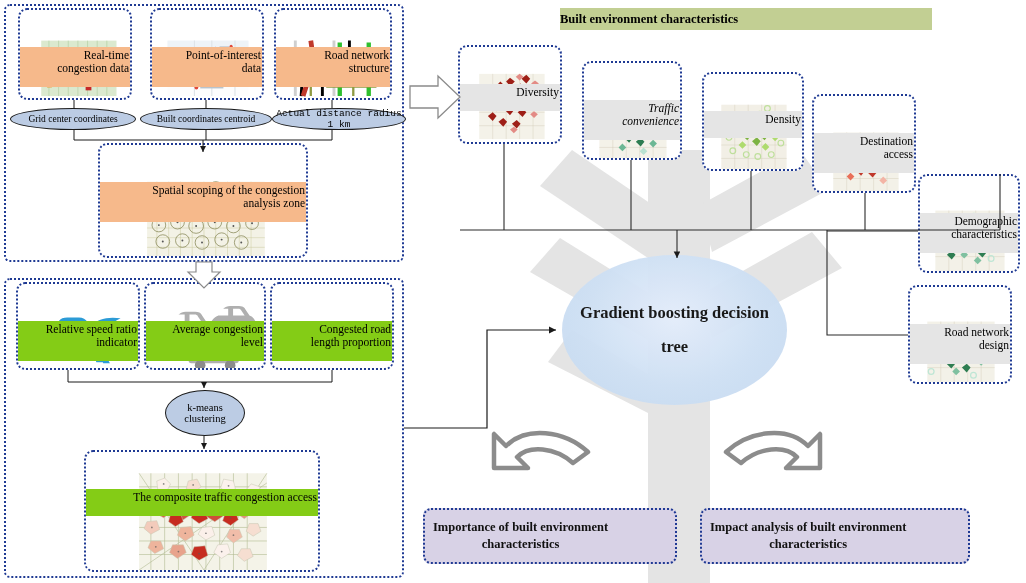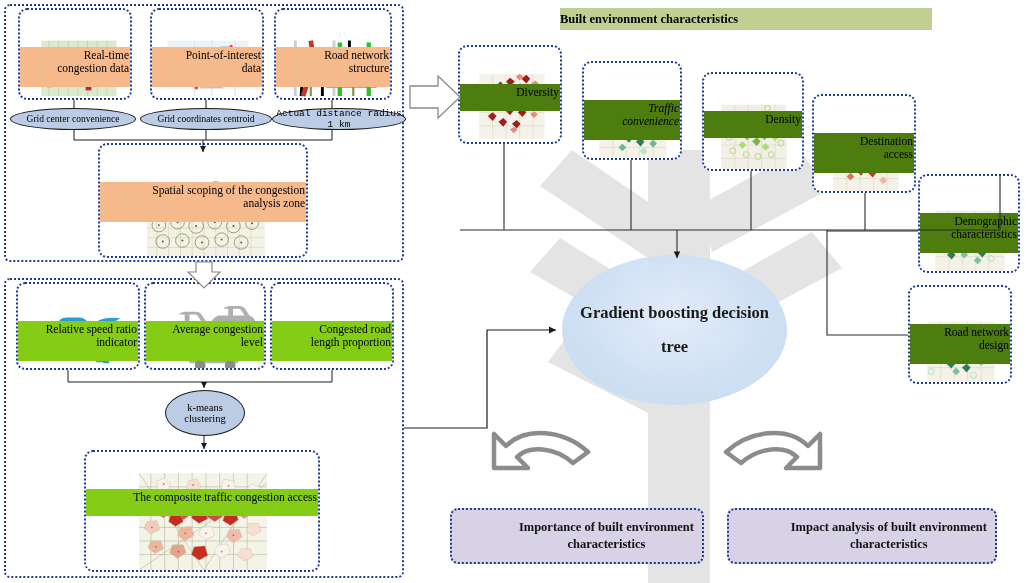--- a/index.html
+++ b/index.html
@@ -9,38 +9,38 @@
 
   
   .panel{position:absolute;border:2px dotted #1F3A93;border-radius:6px;box-sizing:border-box;background:transparent;}
   .card{position:absolute;border:2px dotted #1F3A93;border-radius:9px;box-sizing:border-box;background:#ffffff;overflow:hidden;}
   .card > .hdr{
       position:absolute;left:0;top:0;width:100%;
       text-align:right;font-size:11.5px;line-height:13px;color:#000;
       padding:2px 1px 12px 1px;box-sizing:border-box;font-weight:400;margin-top:37px;}
   .hdr.peach{background:#F6B98B;}
   .hdr.blue{background:#84cc16;}
-  .hdr.green{background:#4d7c0f;}
+  .hdr.green{background:#e5e5e5;}
   .thumb{position:absolute;left:0;top:0;width:100%;height:100%;}
 
   .ellipse{position:absolute;border:1px solid #1a1a1a;border-radius:50%;
            background:#BCCCE4;display:flex;align-items:center;justify-content:center;
            text-align:center;font-size:9.5px;line-height:11px;color:#000;box-sizing:border-box;}
 
   .bigell{position:absolute;border-radius:50%;
           background:radial-gradient(ellipse at 50% 42%, #e4eefb 0%, #cfe0f4 55%, #c4d9f0 100%);
           display:flex;align-items:center;justify-content:center;text-align:center;
           font-weight:bold;font-size:16.5px;line-height:34px;color:#111;box-sizing:border-box;opacity:.96;}
 
   .bar{position:absolute;background:#C2CF93;text-align:left;font-weight:bold;
        font-size:12.5px;line-height:20px;color:#000;box-sizing:border-box;}
 
   .res{position:absolute;border:2px dotted #1F3A93;border-radius:8px;background:#D8D2E6;
-       display:flex;align-items:center;justify-content:flex-end;text-align:center;
-       font-weight:bold;font-size:12.5px;line-height:17px;color:#111;box-sizing:border-box;padding:0 8px;margin-left:27px;}
+       display:flex;align-items:center;justify-content:flex-start;text-align:center;
+       font-weight:bold;font-size:12.5px;line-height:17px;color:#111;box-sizing:border-box;padding:0 8px;}
 
   svg.ov{position:absolute;left:0;top:0;width:1026px;height:583px;pointer-events:none;}
   svg.under{position:absolute;left:0;top:0;width:1026px;height:583px;pointer-events:none;}
 </style>
 </head>
 <body>
 
 <div class="stage">
 
   <svg class="under" viewBox="0 0 1026 583">
@@ -157,24 +157,24 @@
           <path d="M36 60V90"></path>
       </g>
       <g stroke="#c0392b" stroke-width="5" fill="none">
           <path d="M36 32C40 52 34 72 28 90"></path>
         </g>
     </svg>
     <div class="hdr peach">Road network<br>structure</div>
   </div>
 
   <div class="ellipse" style="left:10px;top:108px;width:126px;height:22px;">
-    <span>Grid center convenience</span>
+    <span>Grid center coordinates</span>
   </div>
   <div class="ellipse" style="left:140px;top:108px;width:132px;height:22px;">
-    <span>Grid coordinates centroid</span>
+    <span>Built coordinates centroid</span>
   </div>
   <div class="ellipse" style="left:272px;top:108px;width:134px;height:22px;font-family:Liberation Mono, monospace;">
     <span>Actual distance radius 1 km</span>
   </div>
 
   <div class="card" style="left:98px;top:143px;width:210px;height:115px;">
     <svg class="thumb" viewBox="0 0 210 115" preserveAspectRatio="none">
       <rect x="48" y="38" width="120" height="77" fill="#f3f2e6"></rect>
       <g stroke="#b9b97e" stroke-width="0.4" opacity="0.85">
         <path d="M48 46H168M48 56H168M48 66H168M48 76H168M48 86H168M48 96H168M48 106H168"></path>

